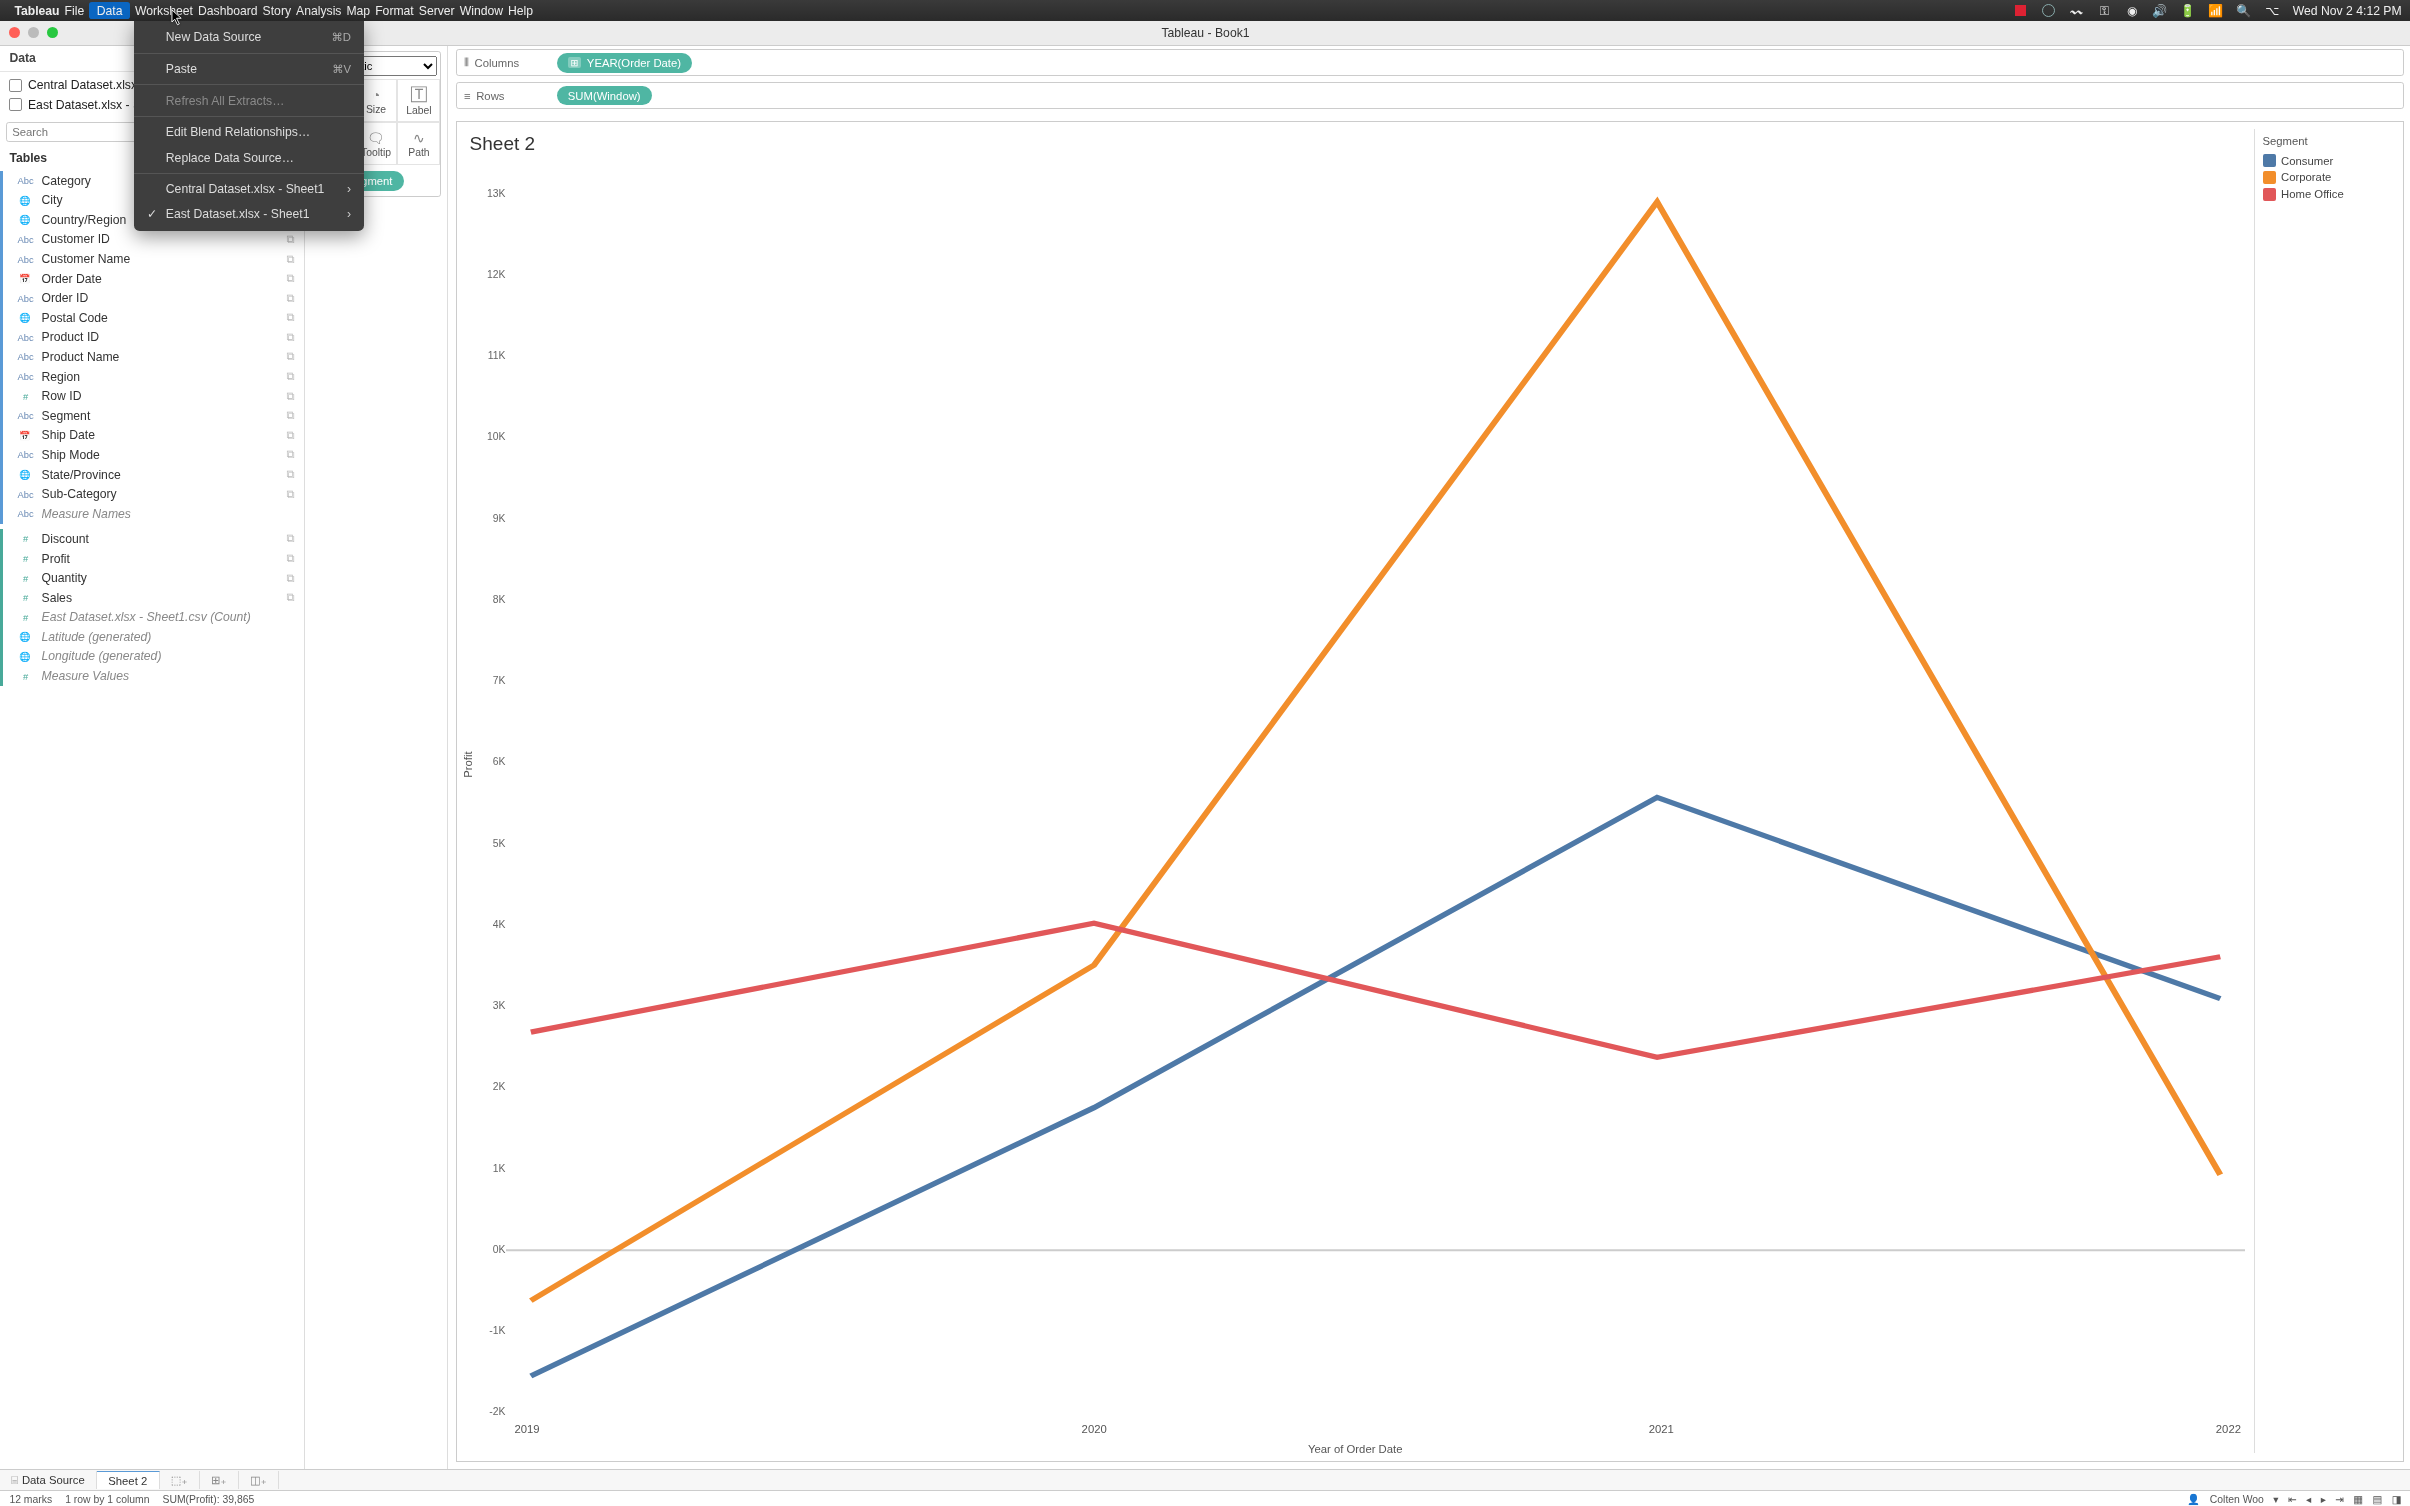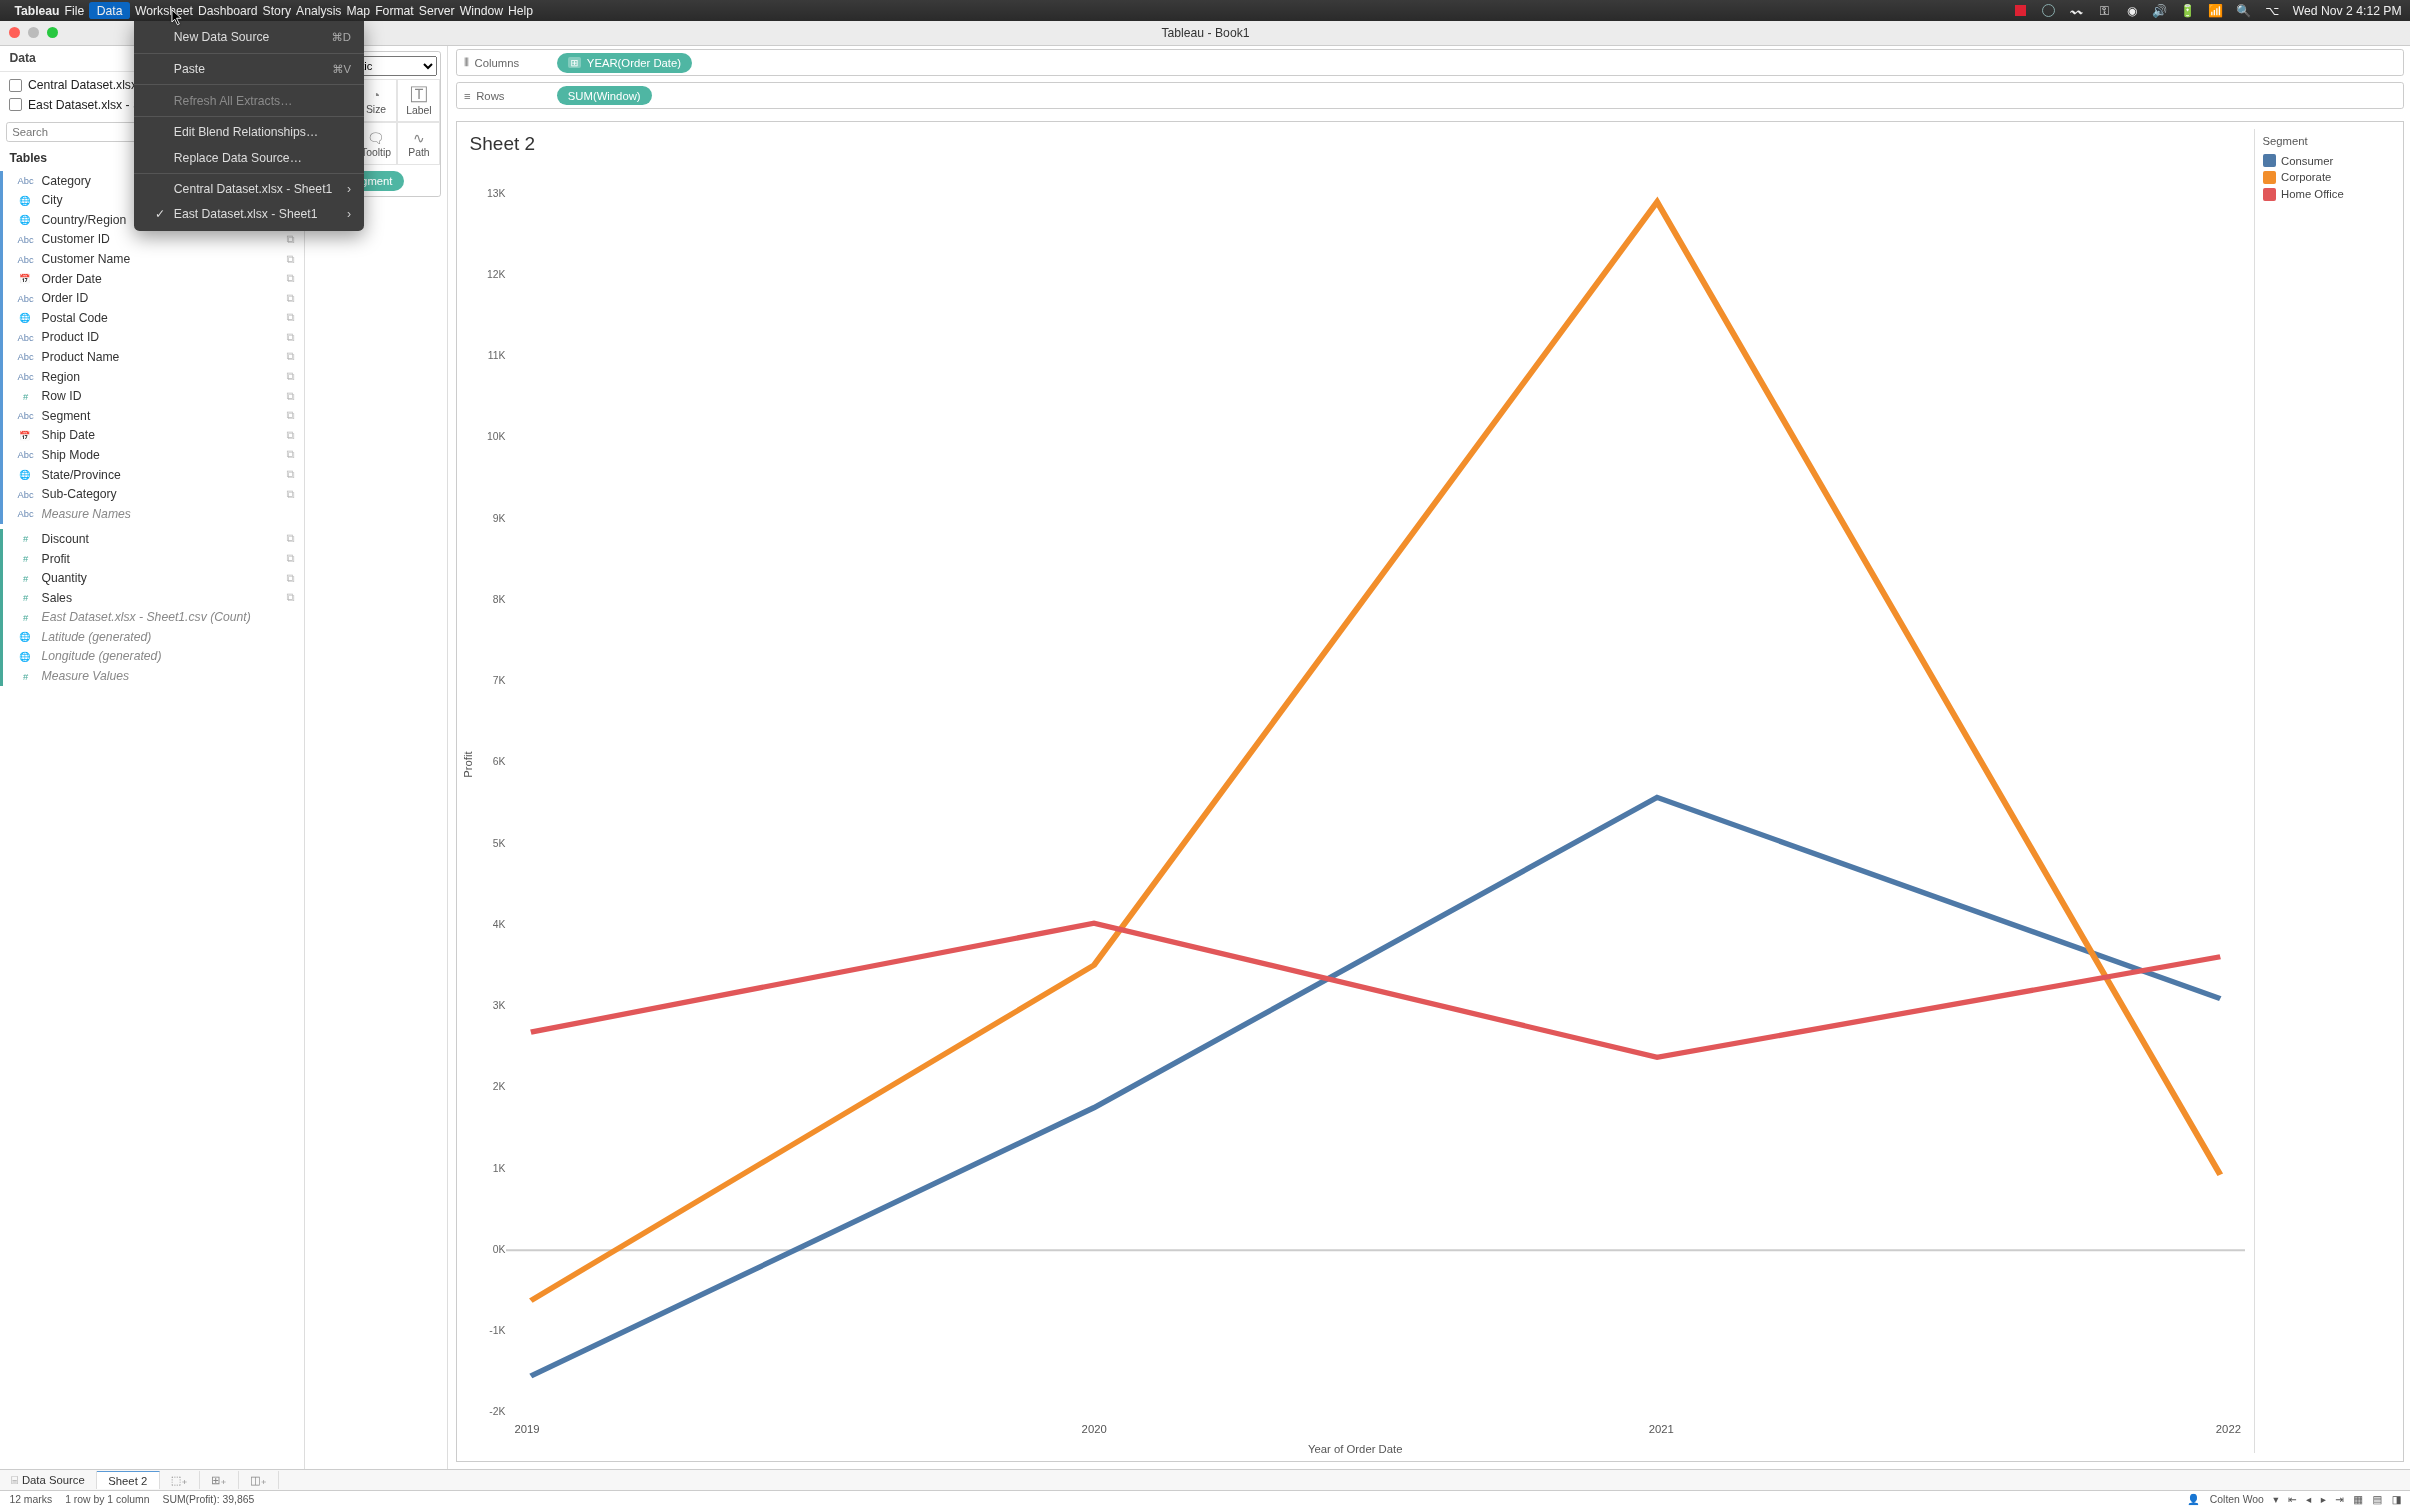--- a/index.html
+++ b/index.html
@@ -85,21 +85,21 @@
 .btab { padding:2.8px 11.3px; border-right:0.9px solid #ddd; display:flex; align-items:center; gap:3.8px; }
 .btab.active { background:#fff; border-top:1.9px solid #5a9ad6; }
 .btab .ti { font-size:11.3px; color:#888; }
 
 
 .statusbar { height:17px; border-top:0.9px solid #ccc; display:flex; align-items:center; font-size:10.4px; color:#555; padding:0 9.4px; gap:13px; }
 .statusbar .right-tools { margin-left:auto; display:flex; align-items:center; gap:9.4px; }
 
 
 .dropdown { position:absolute; left:134px; top:21px; width:230px; background:#3e3e3e; border-radius:0 0 5.6px 5.6px; padding:3.8px 0; box-shadow:0 5.6px 19px rgba(0,0,0,.4); z-index:1000; color:#ddd; font-size:12.2px; }
-.dd-item { padding:5.6px 13px; display:flex; align-items:flex-end; gap:7.5px;margin-left:8px; }
+.dd-item { padding:5.6px 13px; display:flex; align-items:flex-end; gap:7.5px; }
 .dd-item.disabled { color:#8a8a8a; }
 .dd-sep { height:0.9px; background:#555; margin:2.8px 0; }
 .dd-item .kb { margin-left:auto; color:#aaa; font-size:11.3px; }
 .dd-item .chev { margin-left:auto; color:#ccc; }
 .dd-item .chk { width:11.3px; }
 
 
 .cursor { position:absolute; left:171px; top:9.4px; z-index:2000; width:13px; height:17px; }
 .cursor svg { filter: drop-shadow(0 0.9px 0.9px rgba(0,0,0,.6)); }
 

